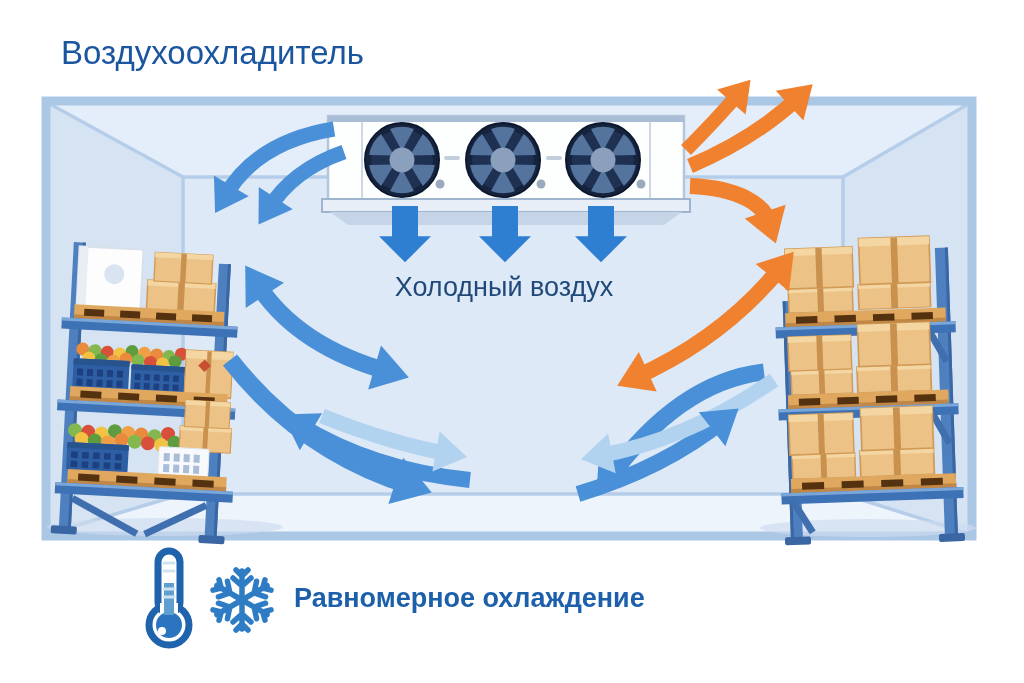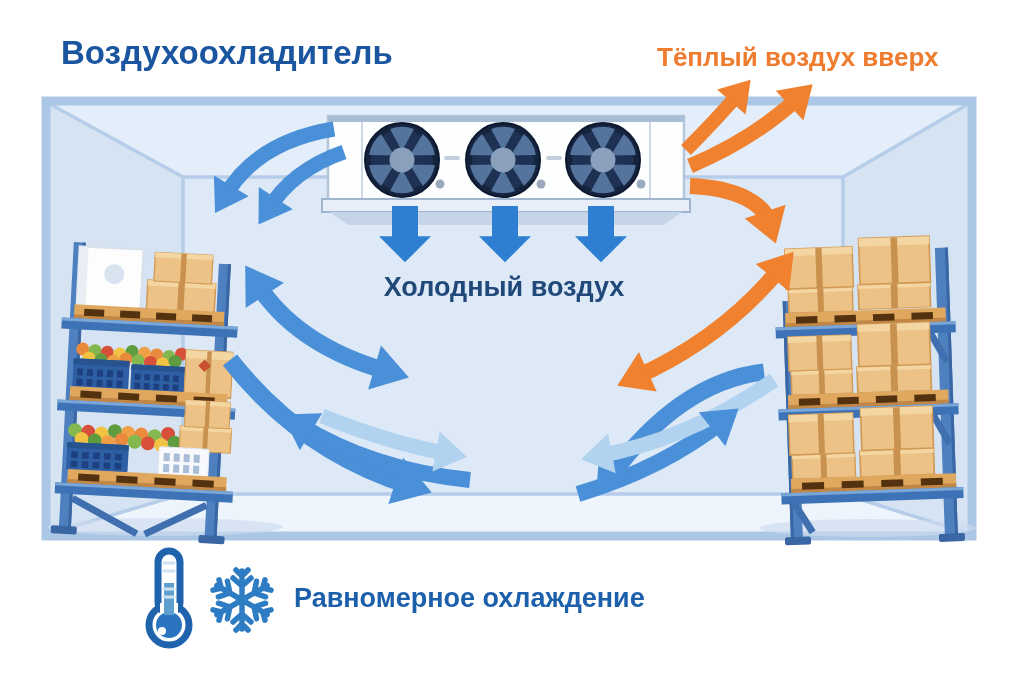--- a/index.html
+++ b/index.html
@@ -1,19 +1,19 @@
 <!DOCTYPE html>
 <html style="--title-blue: #1a55a0; --warm-orange: #ee7c2e; --cold-text: #20497a; --cooling-text: #1c5faa; --arrow-blue: #4a90d8; --arrow-blue-strong: #2e7fd2; --arrow-blue-pale: #b2d3f0; --arrow-orange: #f0812f; --room-border: #abc7e6; --room-fill: #dce9f6; --rack-blue: #4e80c0; --carton-tan: #ecc287; --icon-blue: #2e7cc4;"><head>
 <meta charset="utf-8">
 <style>
   html,body{margin:0;padding:0;background:#ffffff;}
   #stage{position:relative;width:1024px;height:683px;background:#ffffff;overflow:hidden;
          font-family:"Liberation Sans","DejaVu Sans",sans-serif;}
   #scene{position:absolute;left:0;top:0;}
-  .lbl{position:absolute;white-space:nowrap;font-weight:bold;}
+  .lbl{position:absolute;white-space:nowrap;font-weight:normal;}
   #title{left:61px;top:34px;font-size:33px;color:var(--title-blue,#1a55a0);}
   #warm-label{left:657px;top:42px;font-size:26px;color:var(--warm-orange,#ee7c2e);}
   #cold-label{left:504px;top:272px;transform:translateX(-50%);font-size:27px;color:var(--cold-text,#20497a);}
   #legend{position:absolute;left:140px;top:546px;display:flex;align-items:center;gap:10px;height:104px;justify-content:flex-end;}
   #cooling-label{font-size:27px;font-weight:bold;color:var(--cooling-text,#1c5faa);margin-left:8px;}
   .flow{fill:none;}
   .c-blue{stroke:var(--arrow-blue,#4a90d8);}
   .c-strong{stroke:var(--arrow-blue-strong,#2e7fd2);}
   .c-pale{stroke:var(--arrow-blue-pale,#aed0f0);}
   .c-orange{stroke:var(--arrow-orange,#f0812f);}
@@ -271,21 +271,20 @@
         <polygon points="431.8,492.4 388.4,503.9 403.2,457.7" fill="rgb(74, 144, 216)"></polygon>
         <polygon points="282.2,414.4 322.1,413.3 299.8,450.3" fill="rgb(74, 144, 216)"></polygon>
         <polygon points="467.0,457.1 432.4,471.4 439.7,431.5" fill="rgb(178, 211, 240)"></polygon>
         <polygon points="596.4,495.9 598.9,453.5 636.0,480.6" fill="rgb(74, 144, 216)"></polygon>
         <polygon points="738.6,408.6 725.4,446.3 698.8,412.3" fill="rgb(74, 144, 216)"></polygon>
         <polygon points="581.0,459.2 608.1,433.5 615.7,473.2" fill="rgb(178, 211, 240)"></polygon>
       </g>
 </svg>
 
 <div id="title" class="lbl">Воздухоохладитель</div>
-<div id="warm-label" class="lbl">Тёплый воздух вверх</div>
 <div id="cold-label" class="lbl">Холодный воздух</div>
 
 <div id="legend">
   <svg width="58" height="102" viewBox="0 0 56 102">
     <circle cx="28" cy="78" r="20" fill="#ffffff" stroke="#1e63ac" stroke-width="7"></circle>
     <rect x="17" y="4" width="22" height="62" rx="11" fill="#ffffff" stroke="#1e63ac" stroke-width="7"></rect>
     <rect x="19" y="56" width="18" height="14" fill="#ffffff"></rect>
     <circle cx="28" cy="78" r="13" fill="#2a74c0"></circle>
     <rect x="23" y="36" width="10" height="32" fill="#5e9fd0"></rect>
     <g stroke="#cfe2f2" stroke-width="3" stroke-linecap="round">

